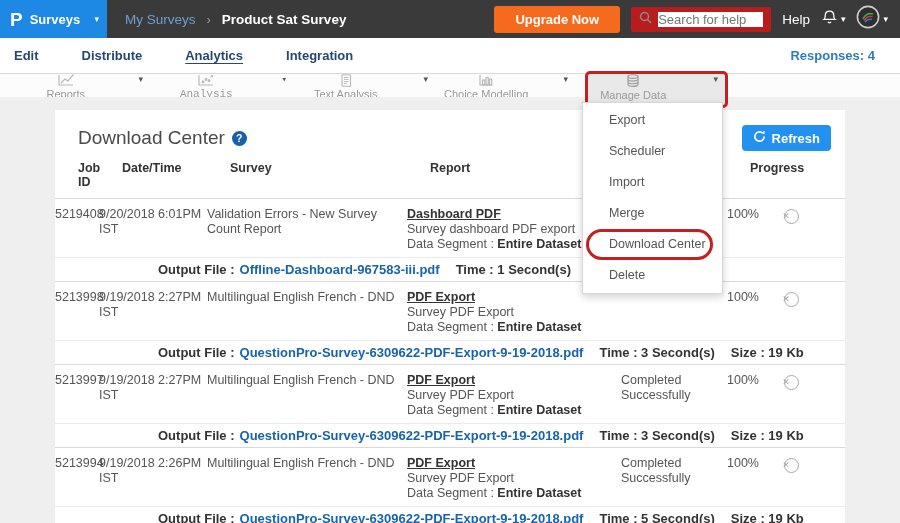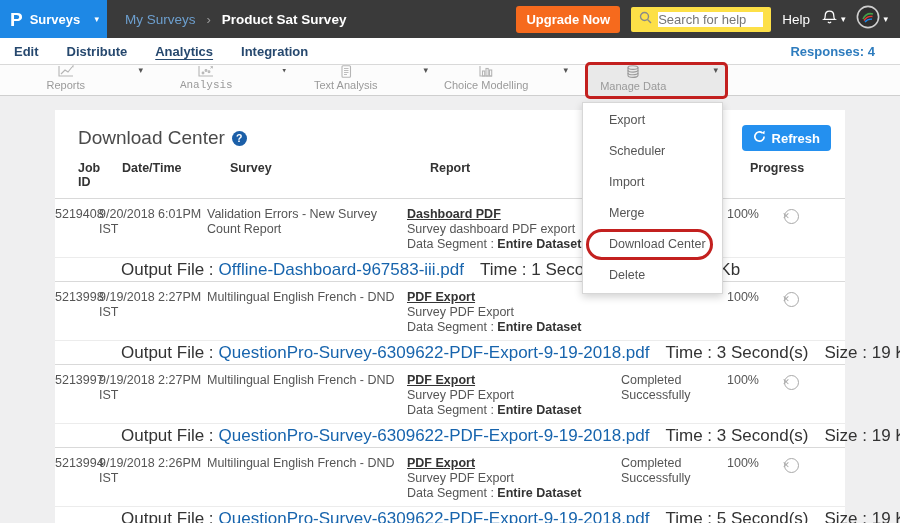--- a/index.html
+++ b/index.html
@@ -12,30 +12,30 @@
     align-items:center; gap:7px; padding:0 8px 0 10px; cursor:pointer; }
   .logo { font-size:19px; font-weight:700; line-height:1; }
   .brand-label { font-size:13px; font-weight:700; flex:1; }
   .caret { font-size:9px; color:#fff; }
   .crumb { margin-left:18px; display:flex; align-items:center; gap:11px; font-size:13.5px; }
   .crumb-parent { color:#6d9fce; }
   .crumb-sep { color:#9a9a9a; font-size:13px; }
   .crumb-current { color:#fff; font-weight:600; }
   .topbar-right { margin-left:auto; display:flex; align-items:center; gap:11px; padding-right:12px; }
   .upgrade { background:#f66a1d; color:#fff; border:none; border-radius:3px;
-    font-size:13px; font-weight:700; padding:6px 10px; font-family:inherit; cursor:pointer;margin-left:36px; }
-  .search { background:#fde047; border-radius:2px; height:25px; width:140px;
+    font-size:13px; font-weight:700; padding:6px 21px; font-family:inherit; cursor:pointer;margin-left:36px; }
+  .search { background:#b91c1c; border-radius:2px; height:25px; width:140px;
     display:flex; align-items:center; gap:6px; padding:0 8px; }
   .search input { border:none; outline:none; width:100%; font-size:13px; color:#444; font-family:inherit; }
   .help { color:#fff; font-size:13.5px; cursor:pointer; }
   .icon-wrap { display:flex; align-items:center; gap:3px; cursor:pointer; }
 
   
-  .nav { height:27px; background:#fff; border-bottom:1px solid #d9d9d9; display:flex;
-    align-items:center; gap:28px; padding-left:14px; font-size:13px; font-weight:700; position:relative; }
+  .nav { height:36px; background:#fff; border-bottom:1px solid #d9d9d9; display:flex;
+    align-items:center; gap:43px; padding-left:14px; font-size:13px; font-weight:700; position:relative; }
   .nav .tab { color:#26486e; cursor:pointer; }
   .nav .tab.active { text-decoration:underline; text-underline-offset:3px; }
   .responses { position:absolute; right:25px; color:#2e7cbe; }
 
   
   .toolbar { height:31px; background:#fcfcfc; border-bottom:1px solid #cfcfcf; position:relative; }
   .tg { position:absolute; top:0; height:31px; display:flex; align-items:flex-start; cursor:pointer;gap:35px; }
   .tblock { flex:1; display:flex; flex-direction:column; align-items:center; gap:2px; line-height:1; }
   .tlabel { font-size:11px; color:#9a9a9a; white-space:nowrap; }
   .tcaret { color:#555; font-size:9px; padding-right:7px; }
@@ -71,22 +71,22 @@
   .thead { font-size:12.5px; font-weight:700; color:#333; padding-bottom:9px;
     border-bottom:1px solid #d9d9d9; }
   .trow { font-size:12.5px; color:#555; line-height:15px; padding:8px 0 5px; }
   .c-date { padding-right:4px; }
   .rep-title { display:block; font-weight:700; color:#333;text-decoration:underline; }
   .rep-desc { display:block; }
   .rep-seg b { color:#333; }
   .c-cancel { width:15px; height:15px; border:1px solid #a9a9a9; border-radius:50%;
     color:#a9a9a9; font-size:9px; display:inline-flex; align-items:center;
     justify-content:center; justify-self:center; margin-top:2px; cursor:pointer; }
-  .orow { display:flex; align-items:center; height:25px; padding-left:66px; gap:16px;
-    font-size:17px; font-weight:400; color:#333; border-top:1px solid #ececec;
+  .orow { display:flex; align-items:center; height:25px; padding-left:103px; gap:16px;
+    font-size:13px; font-weight:700; color:#333; border-top:1px solid #ececec;
     border-bottom:1px solid #d9d9d9; white-space:nowrap; }
   .o-group { display:flex; gap:5px; }
   .o-file { color:#1764ad; text-decoration:none; cursor:pointer; }
 </style>
 </head>
 <body>
 
 <div class="topbar">
   <div class="brand">
     <span class="logo">P</span>

